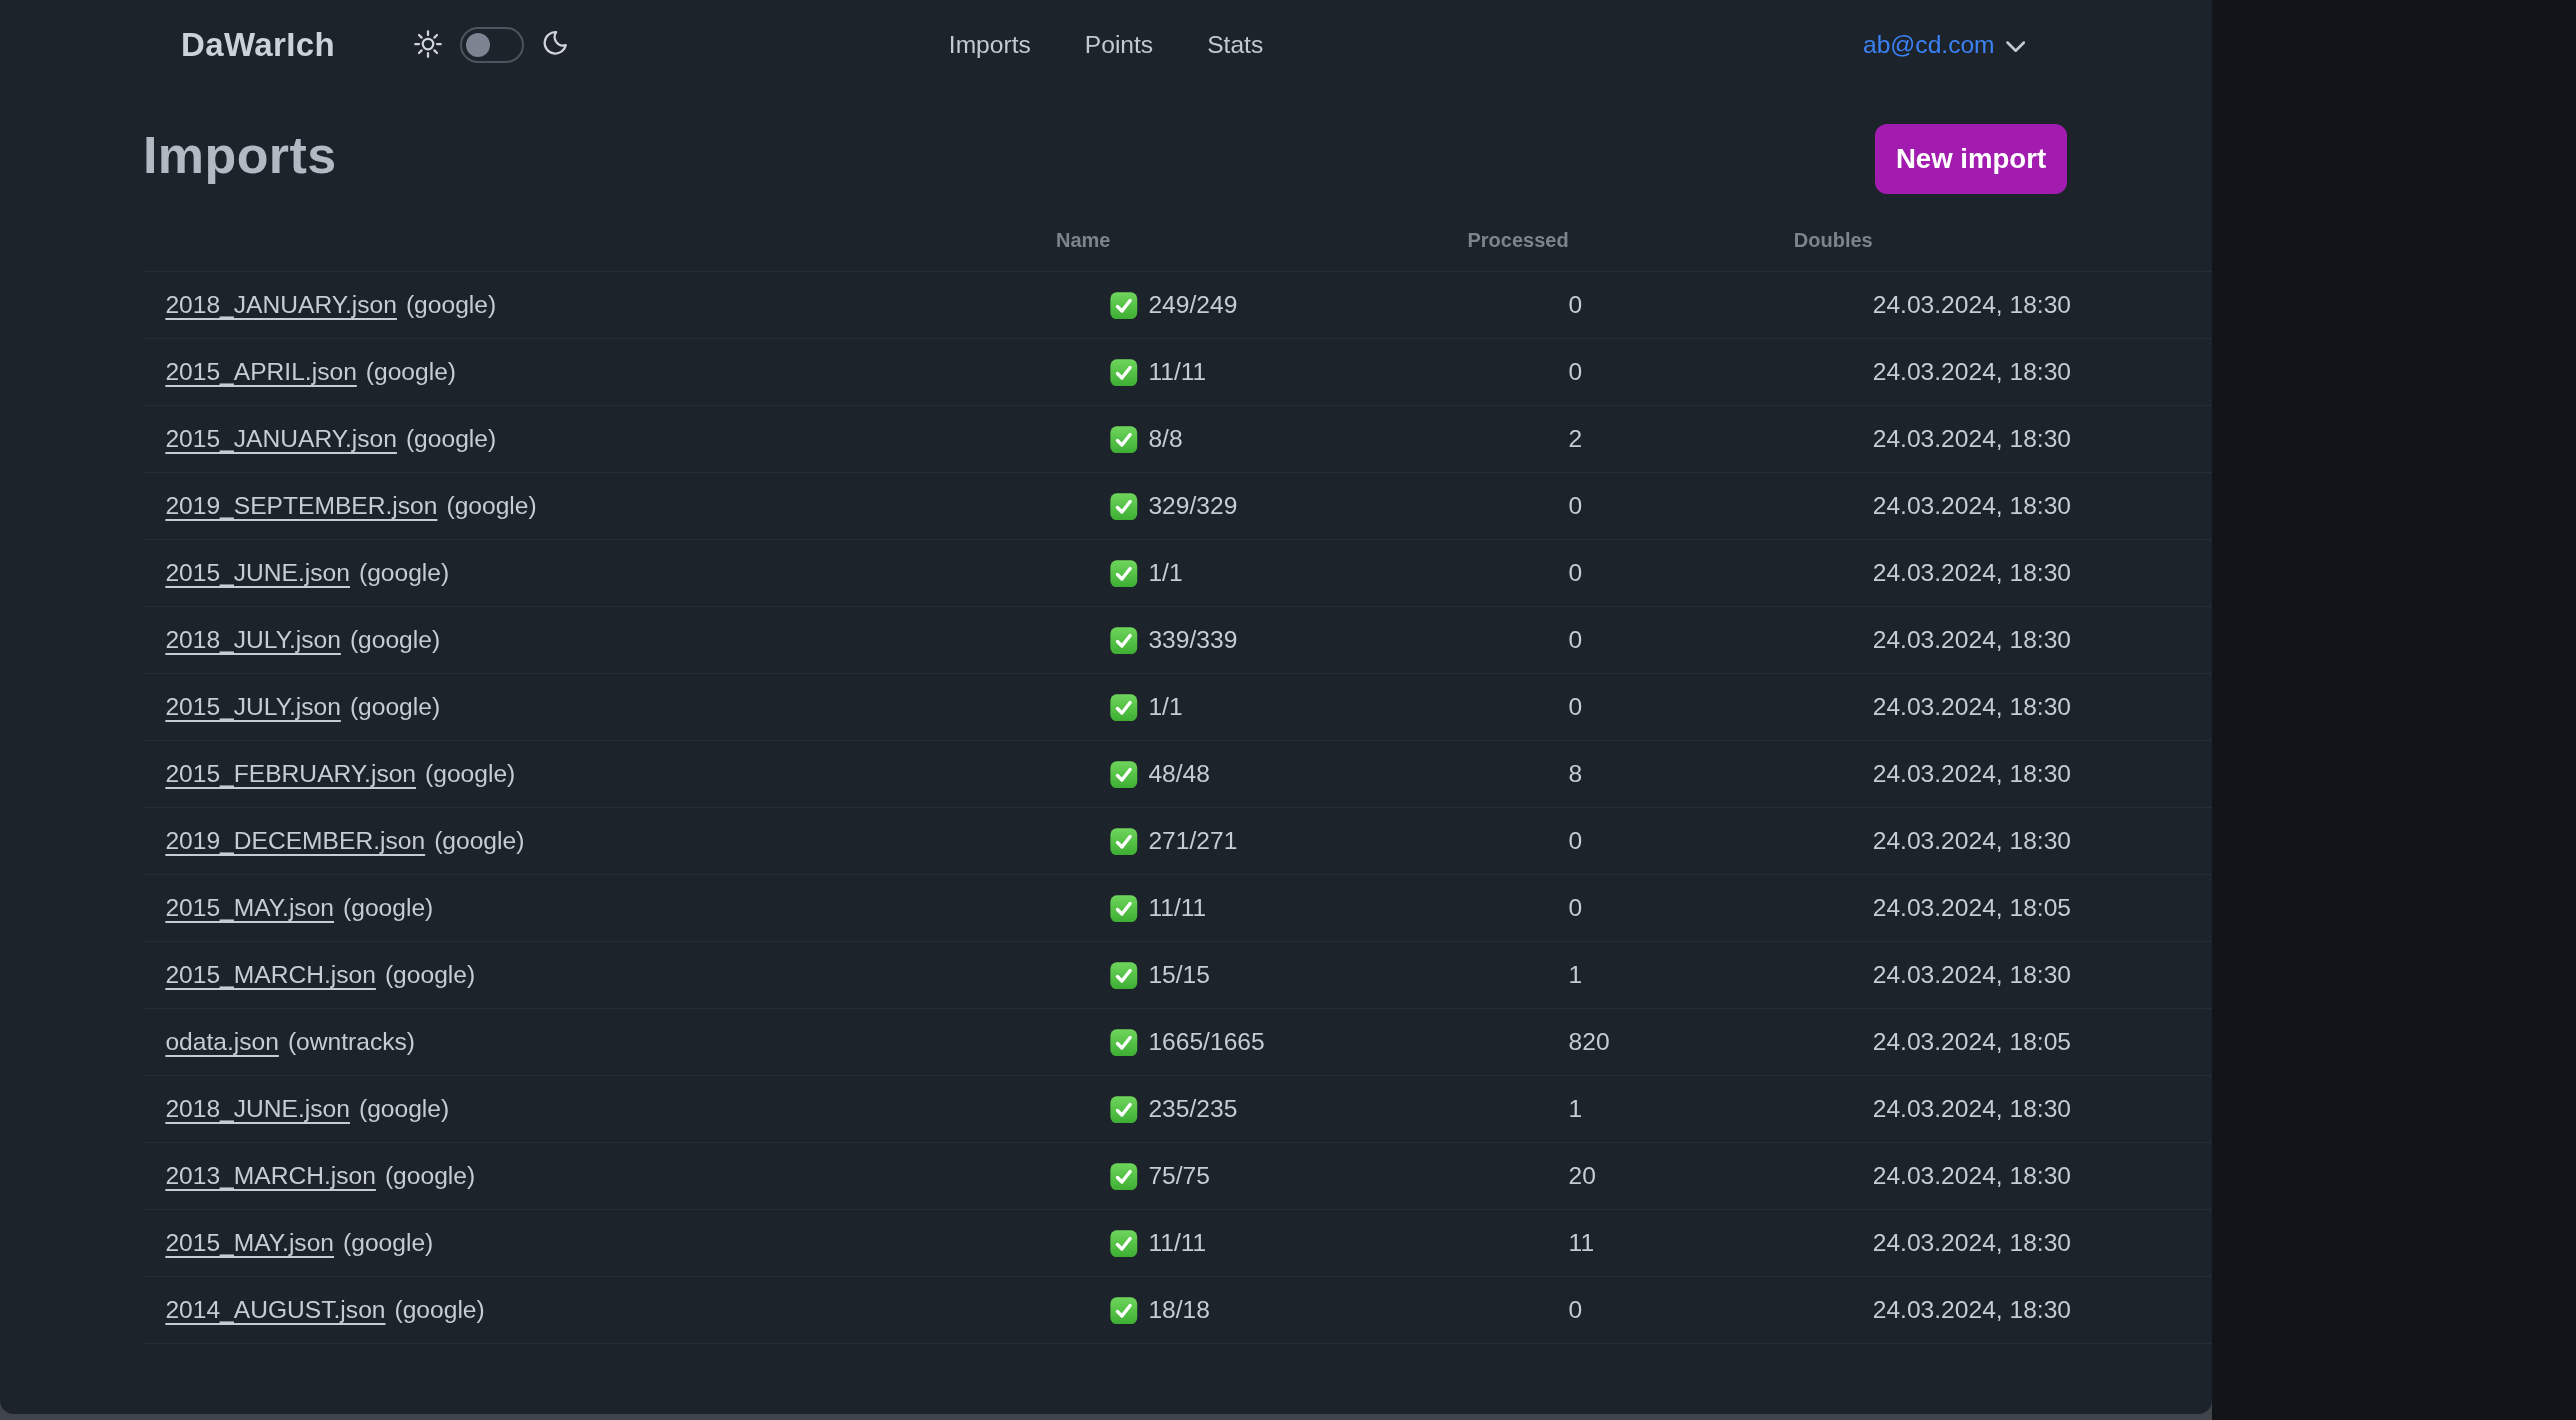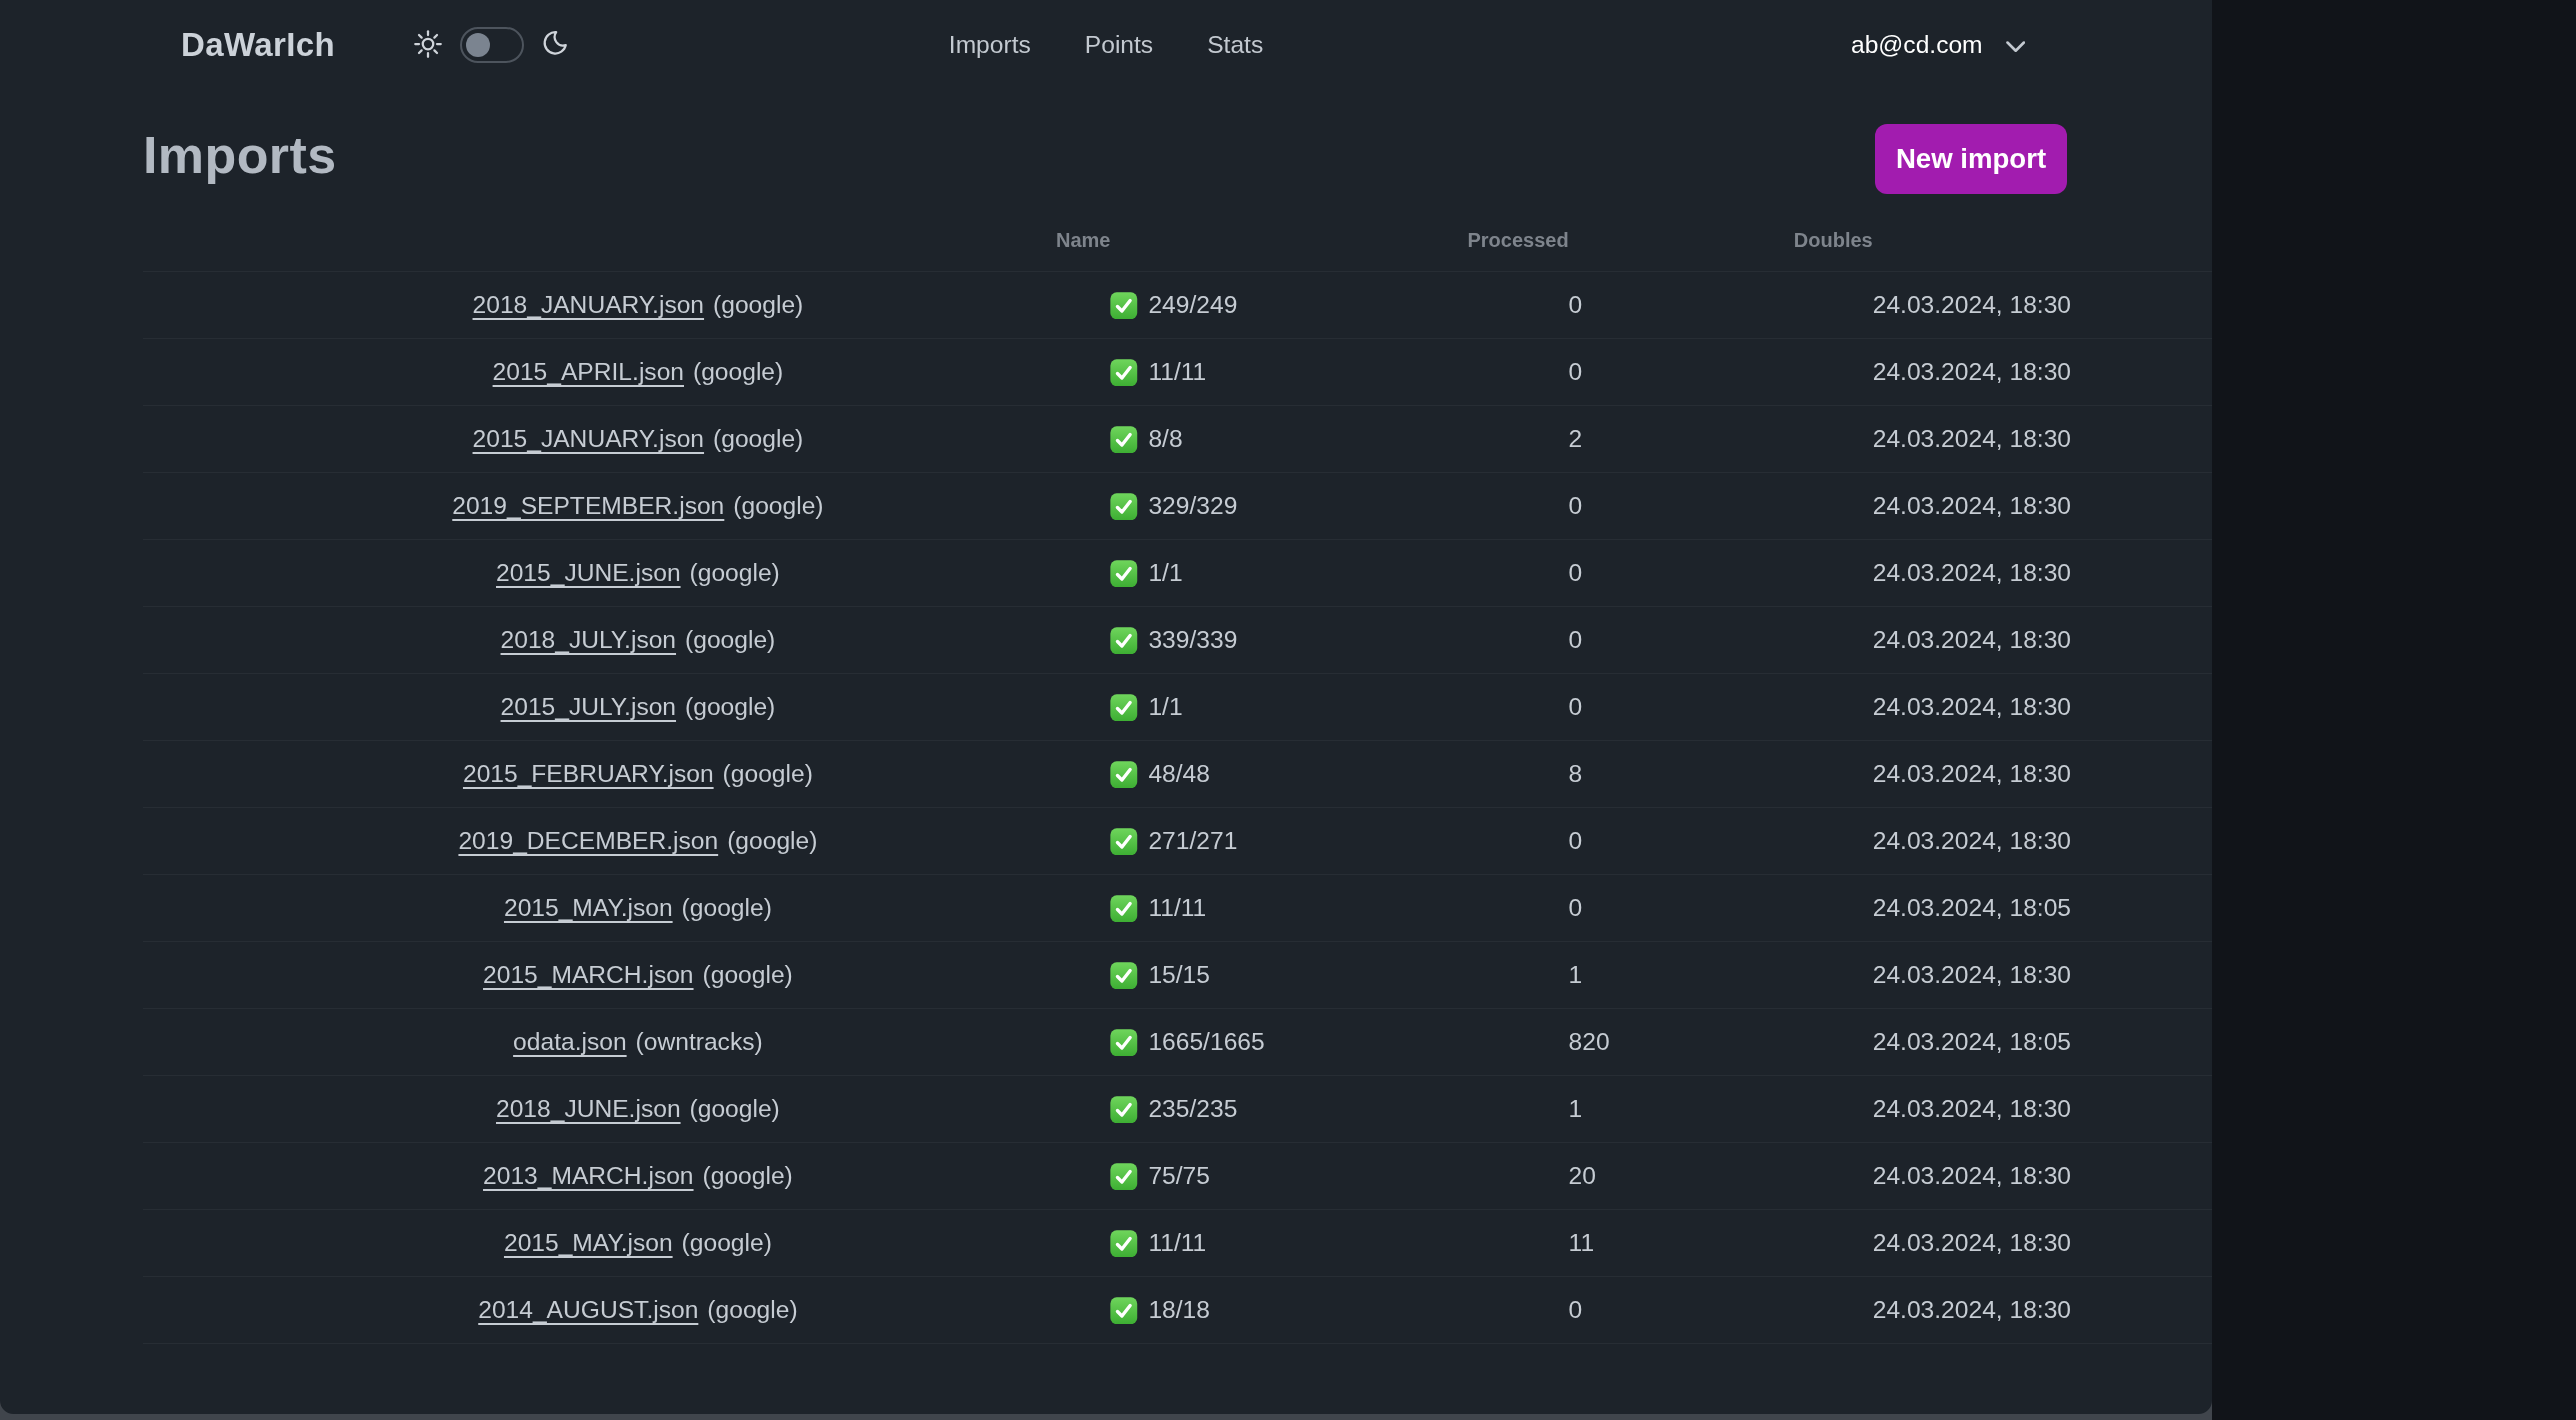--- a/index.html
+++ b/index.html
@@ -68,23 +68,23 @@
   .topnav a {
     font-size: 24.6px;
     color: #c3c9d0;
     text-decoration: none;
     cursor: pointer;
   }
   .account {
     margin-left: auto;
     display: flex;
     align-items: center;
-    gap: 23px;
+    gap: 11px;
     font-size: 24.6px;
-    color: #ffffff;
+    color: #3b82f6;
     cursor: pointer;
   }
 
   
   .page-head { position: relative; }
   h1.page-title {
     margin: 34px 0 0 143px;
     font-size: 52px;
     line-height: 63px;
     font-weight: 800;
@@ -127,21 +127,21 @@
   }
   thead th:first-child { padding-left: 22.4px; }
 
   tbody td {
     height: 67px;
     border-top: 1.5px solid #272d34;
     font-size: 24.6px;
     color: #c6ccd3;
     padding: 0;
   }
-  tbody td.td-name { padding-left: 22.4px; text-align: center; }
+  tbody td.td-name { padding-left: 22.4px; }
   .name-link {
     color: #c6ccd3;
     text-decoration: underline;
     text-decoration-thickness: 1.5px;
     text-underline-offset: 5.2px;
     cursor: pointer;
   }
   .name-source { margin-left: 9px; }
 
   .processed-wrap {

